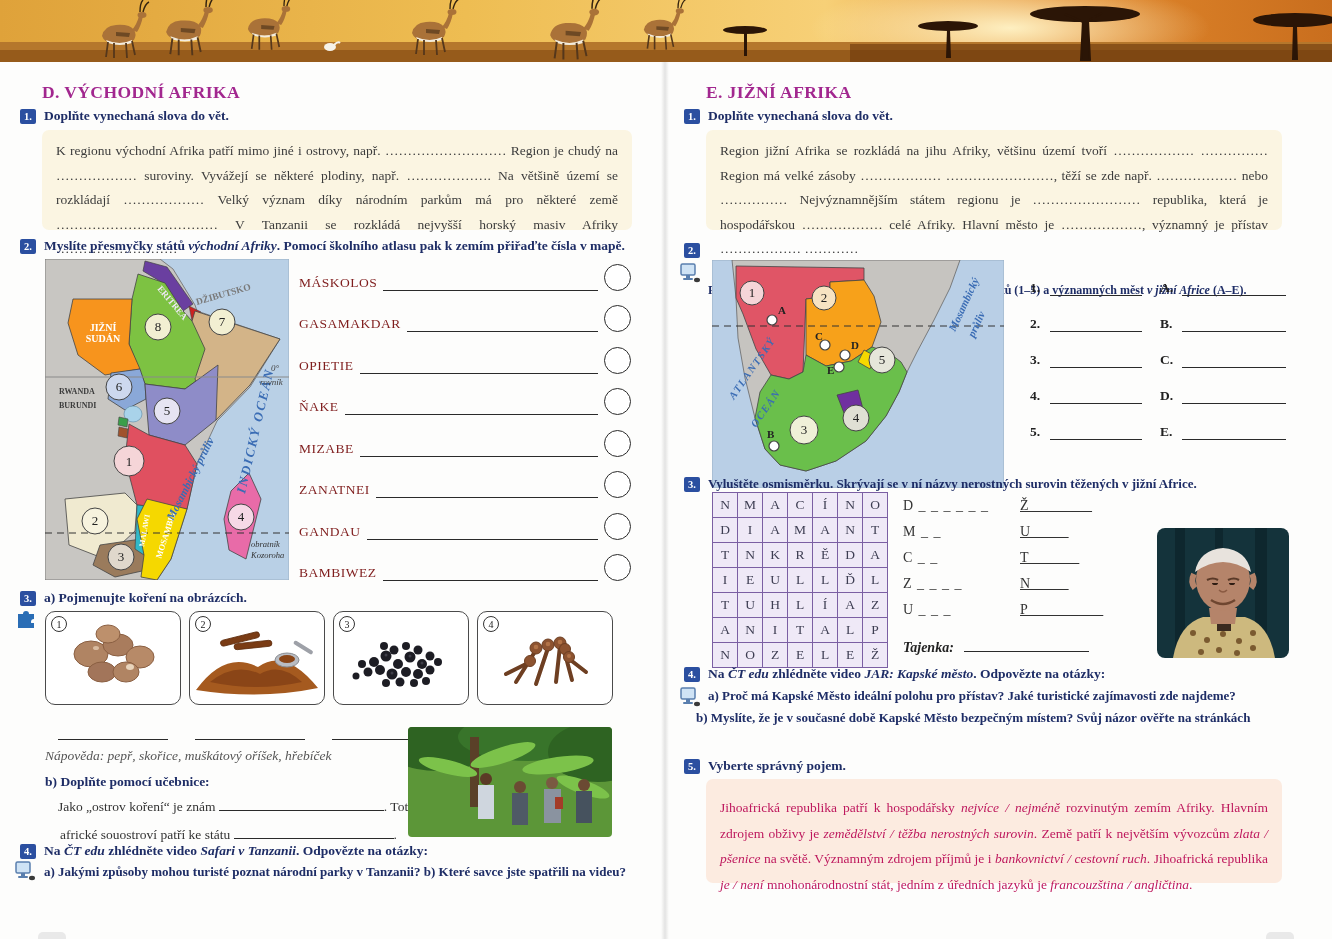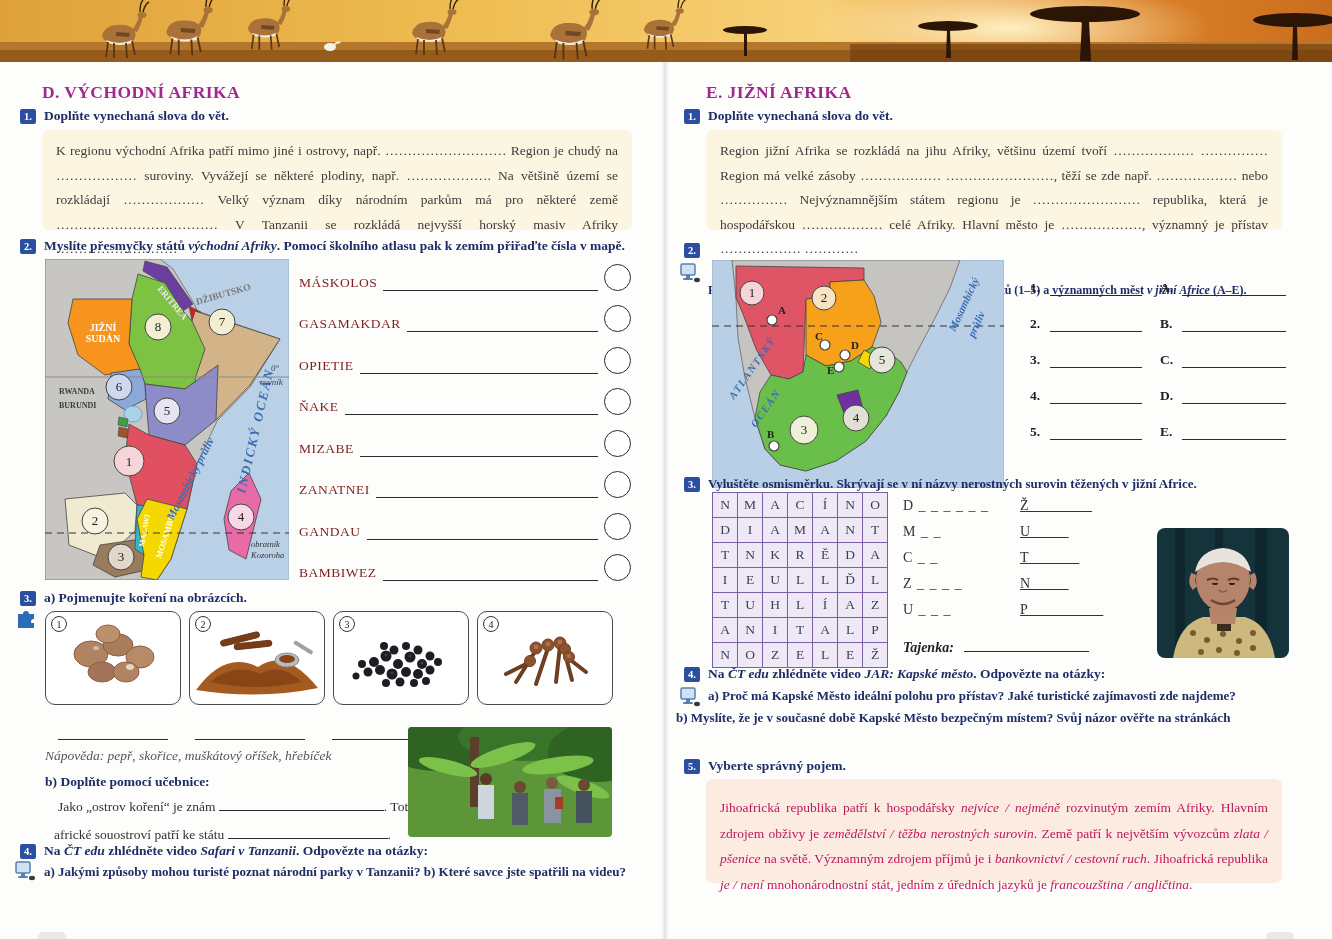--- a/index.html
+++ b/index.html
@@ -341,21 +341,21 @@
   </div>
 
   <span class="abs blank" style="left:58px;  top:728px; width:110px;"></span>
   <span class="abs blank" style="left:195px; top:728px; width:110px;"></span>
   <span class="abs blank" style="left:332px; top:728px; width:110px;"></span>
   <span class="abs blank" style="left:469px; top:728px; width:110px;"></span>
 
   <div class="abs hint" style="left:45px; top:748px;">Nápověda: pepř, skořice, muškátový oříšek, hřebíček</div>
   <div class="abs ex-title" style="left:45px; top:774px;">b) Doplňte pomocí učebnice:</div>
   <div class="abs b-line" style="left:58px; top:799px;"><span>Jako „ostrov koření“ je znám</span> <span class="blank" style="width:165px;"></span><span>. Toto</span></div>
-  <div class="abs b-line" style="left:54px; top:827px;text-align:center;"><span>africké souostroví patří ke státu</span> <span class="blank" style="width:160px;"></span><span>.</span></div>
+  <div class="abs b-line" style="left:60px; top:827px;text-align:center;"><span>africké souostroví patří ke státu</span> <span class="blank" style="width:160px;"></span><span>.</span></div>
 
   <svg class="abs" style="left:408px; top:727px; border-radius:4px;" width="204" height="110" viewBox="0 0 204 110">
     <rect width="204" height="110" fill="#5c9638"></rect>
     <ellipse cx="30" cy="18" rx="55" ry="26" fill="#2e6322"></ellipse>
       <ellipse cx="120" cy="10" rx="70" ry="24" fill="#38742a"></ellipse>
     <ellipse cx="190" cy="25" rx="50" ry="30" fill="#2e6322"></ellipse>
     <rect x="62" y="10" width="9" height="70" fill="#5a4028"></rect>
     <g fill="#7cc24a">
       <ellipse cx="95" cy="28" rx="34" ry="8" transform="rotate(-18 95 28)"></ellipse>
       <ellipse cx="40" cy="40" rx="30" ry="7" transform="rotate(14 40 40)"></ellipse>
@@ -585,21 +585,21 @@
 
   <div class="abs badge" style="left:684px; top:667px;">4.</div>
   <div class="abs ex-title" style="left:708px; top:666px;"><span>Na </span><span class="it">ČT edu</span><span> zhlédněte video </span><span class="it">JAR: Kapské město</span><span>. Odpovězte na otázky:</span></div>
   <svg class="abs" style="left:679px; top:687px;" width="22" height="20" viewBox="0 0 22 20">
     <rect x="2" y="1" width="14" height="11" rx="1.5" fill="#cfe3f5" stroke="#5a7fae" stroke-width="1.5"></rect>
     <rect x="7" y="12" width="4" height="3" fill="#5a7fae"></rect>
       <rect x="4" y="15" width="10" height="2" rx="1" fill="#5a7fae"></rect>
     <ellipse cx="18" cy="17" rx="3" ry="2.2" fill="#3a3a3a"></ellipse>
   </svg>
   <div class="abs q-line" style="left:708px; top:688px; width:588px;">a) Proč má Kapské Město ideální polohu pro přístav? Jaké turistické zajímavosti zde najdeme?</div>
-  <div class="abs q-line" style="left:676px; top:710px; width:588px;">b) Myslíte, že je v současné době Kapské Město bezpečným místem? Svůj názor ověřte na stránkách</div>
+  <div class="abs q-line" style="left:696px; top:710px; width:588px;">b) Myslíte, že je v současné době Kapské Město bezpečným místem? Svůj názor ověřte na stránkách</div>
 
   <div class="abs badge" style="left:684px; top:759px;">5.</div>
   <div class="abs ex-title" style="left:708px; top:758px;">Vyberte správný pojem.</div>
   <div class="abs pink-box" style="left:706px; top:779px; width:576px; height:104px;"><span>Jihoafrická republika patří k hospodářsky </span><span>nejvíce / nejméně</span><span> rozvinutým zemím Afriky. Hlavním zdrojem obživy je </span><span>zemědělství / těžba nerostných surovin</span><span>. Země patří k největším vývozcům </span><span>zlata / pšenice</span><span> na světě. Významným zdrojem příjmů je i </span><span>bankovnictví / cestovní ruch</span><span>. Jihoafrická republika </span><span>je / není</span><span> mnohonárodnostní stát, jedním z úředních jazyků je </span><span>francouzština / angličtina</span><span>.</span></div>
 
   <div class="abs page-tab" style="left:1266px; top:896px;">17</div>
 
 </div>
 
 </body></html>

